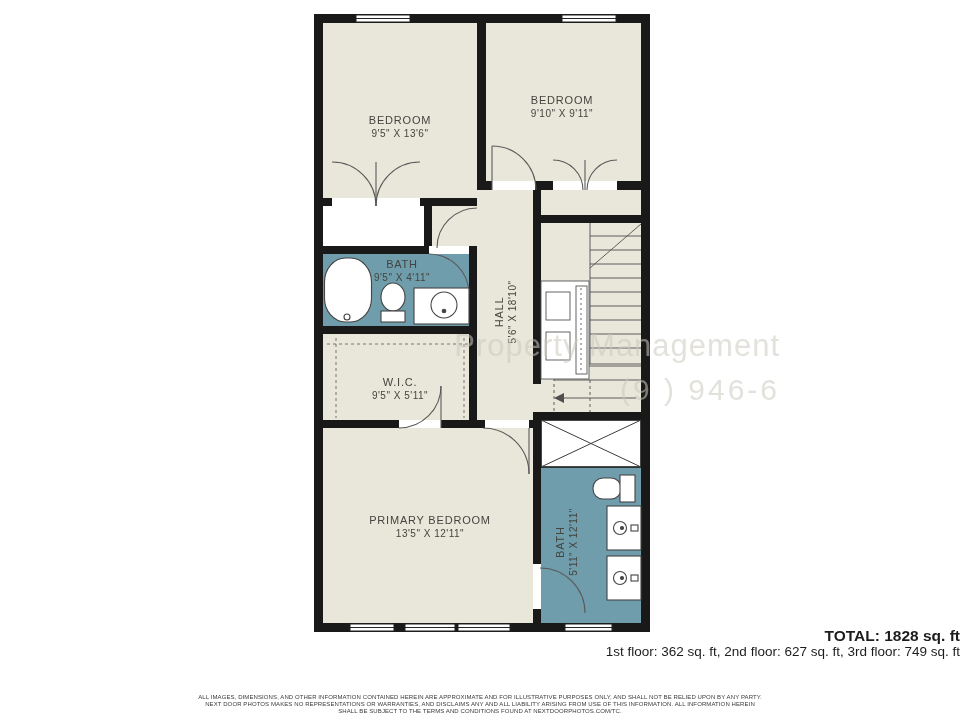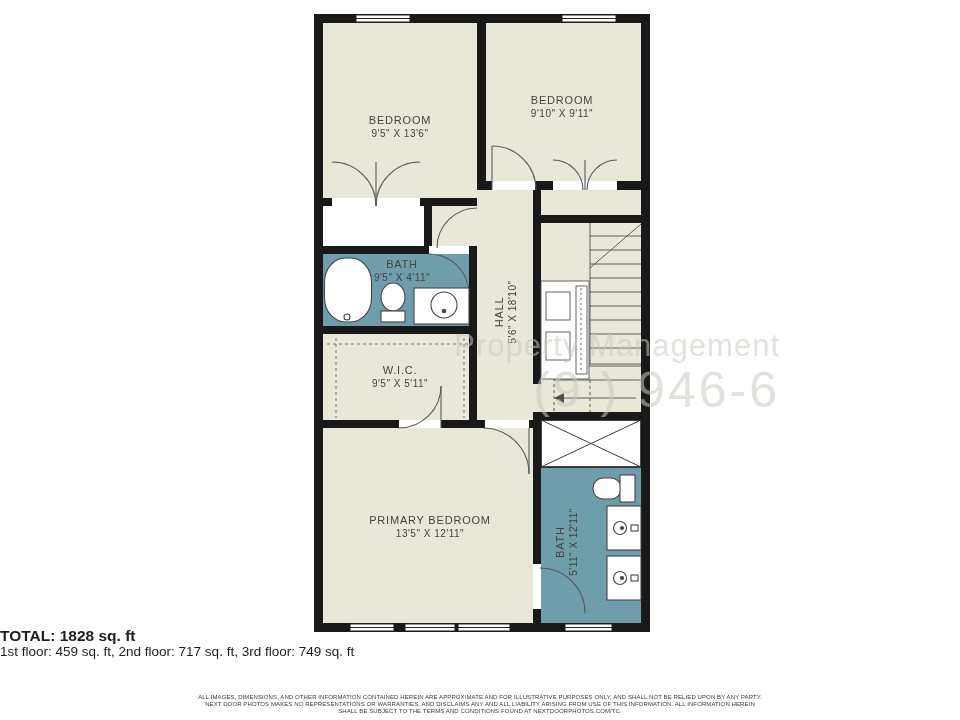--- a/index.html
+++ b/index.html
@@ -15,23 +15,23 @@
   }
   .room-label.rot{transform:translate(-50%,-50%) rotate(-90deg);}
   .room-label .rname{font-size:11px;letter-spacing:0.8px;font-weight:500;}
   .room-label .rdims{font-size:10px;letter-spacing:0.5px;margin-top:2px;}
   .watermark{
     position:absolute;left:180px;top:330px;width:600px;text-align:right;
     color:rgba(203,200,190,0.55);font-weight:normal;z-index:5;pointer-events:none;
     line-height:1.0;
   }
   .watermark .wm1{font-size:31px;letter-spacing:1px;}
-  .watermark .wm2{font-size:50px;letter-spacing:3px;margin-top:4px;}
+  .watermark .wm2{font-size:30px;letter-spacing:3px;margin-top:14px;}
   .watermark .wm3{font-size:31px;letter-spacing:1px;margin-top:2px;}
-  .summary{position:absolute;left:0;top:627px;width:960px;text-align:left;color:#1d1d1d;z-index:4;}
+  .summary{position:absolute;left:0;top:627px;width:960px;text-align:right;color:#1d1d1d;z-index:4;}
   .summary .total{font-size:15.5px;font-weight:700;line-height:17px;}
   .summary .srow{font-size:13.5px;line-height:16.5px;}
   .disclaimer{
     position:absolute;left:0;top:694px;width:960px;text-align:center;
     color:#3a3a3a;font-size:6px;line-height:7px;z-index:4;letter-spacing:0.1px;
   }
 </style>
 </head>
 <body>
 
@@ -193,42 +193,42 @@
       <div class="rdims">9'10" X 9'11"</div>
     </div>
     <div class="room-label" style="left:88px;top:256px">
       <div class="rname">BATH</div>
       <div class="rdims">9'5" X 4'11"</div>
     </div>
     <div class="room-label rot" style="left:191px;top:298px">
       <div class="rname">HALL</div>
       <div class="rdims">5'6" X 18'10"</div>
     </div>
-    <div class="room-label" style="left:86px;top:362px">
+    <div class="room-label" style="left:86px;top:374px">
       <div class="rname">W.I.C.</div>
       <div class="rdims">9'5" X 5'11"</div>
     </div>
     <div class="room-label" style="left:116px;top:512px">
       <div class="rname">PRIMARY BEDROOM</div>
       <div class="rdims">13'5" X 12'11"</div>
     </div>
     <div class="room-label rot" style="left:252px;top:528px">
       <div class="rname">BATH</div>
       <div class="rdims">5'11" X 12'11"</div>
     </div>
   </div>
 
   <div class="watermark">
     <div class="wm1">Property Management</div>
     <div class="wm2">(9  ) 946-6</div>
   </div>
 
   <div class="summary">
     <div class="total">TOTAL: 1828 sq. ft</div>
-    <div class="srow">1st floor: 459 sq. ft, 2nd floor: 717 sq. ft, 3rd floor: 749 sq. ft</div>
+    <div class="srow">1st floor: 362 sq. ft, 2nd floor: 627 sq. ft, 3rd floor: 749 sq. ft</div>
   </div>
 
   <div class="disclaimer">
     <div>ALL IMAGES, DIMENSIONS, AND OTHER INFORMATION CONTAINED HEREIN ARE APPROXIMATE AND FOR ILLUSTRATIVE PURPOSES ONLY, AND SHALL NOT BE RELIED UPON BY ANY PARTY.</div>
     <div>NEXT DOOR PHOTOS MAKES NO REPRESENTATIONS OR WARRANTIES, AND DISCLAIMS ANY AND ALL LIABILITY ARISING FROM USE OF THIS INFORMATION. ALL INFORMATION HEREIN</div>
     <div>SHALL BE SUBJECT TO THE TERMS AND CONDITIONS FOUND AT NEXTDOORPHOTOS.COM/TC.</div>
   </div>
 
 </div>
 

